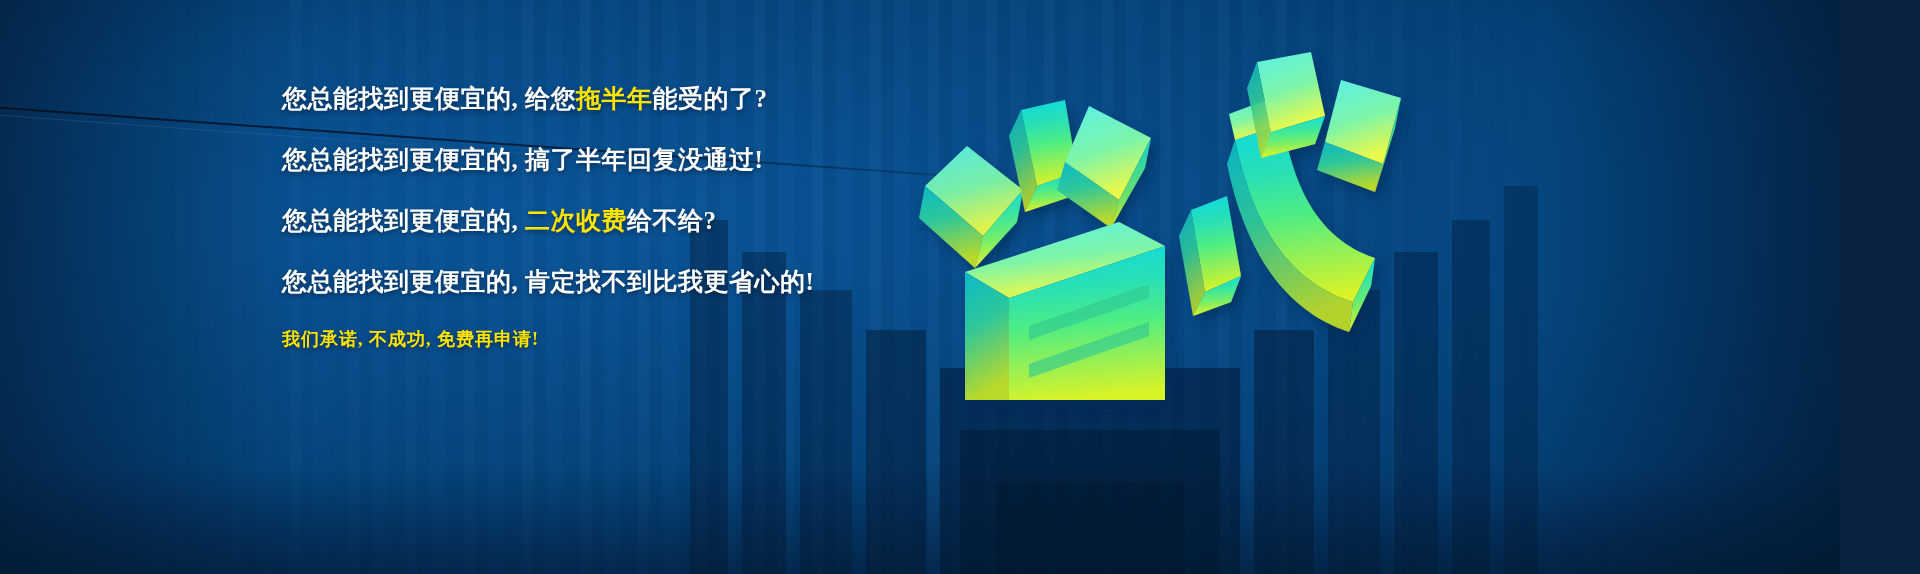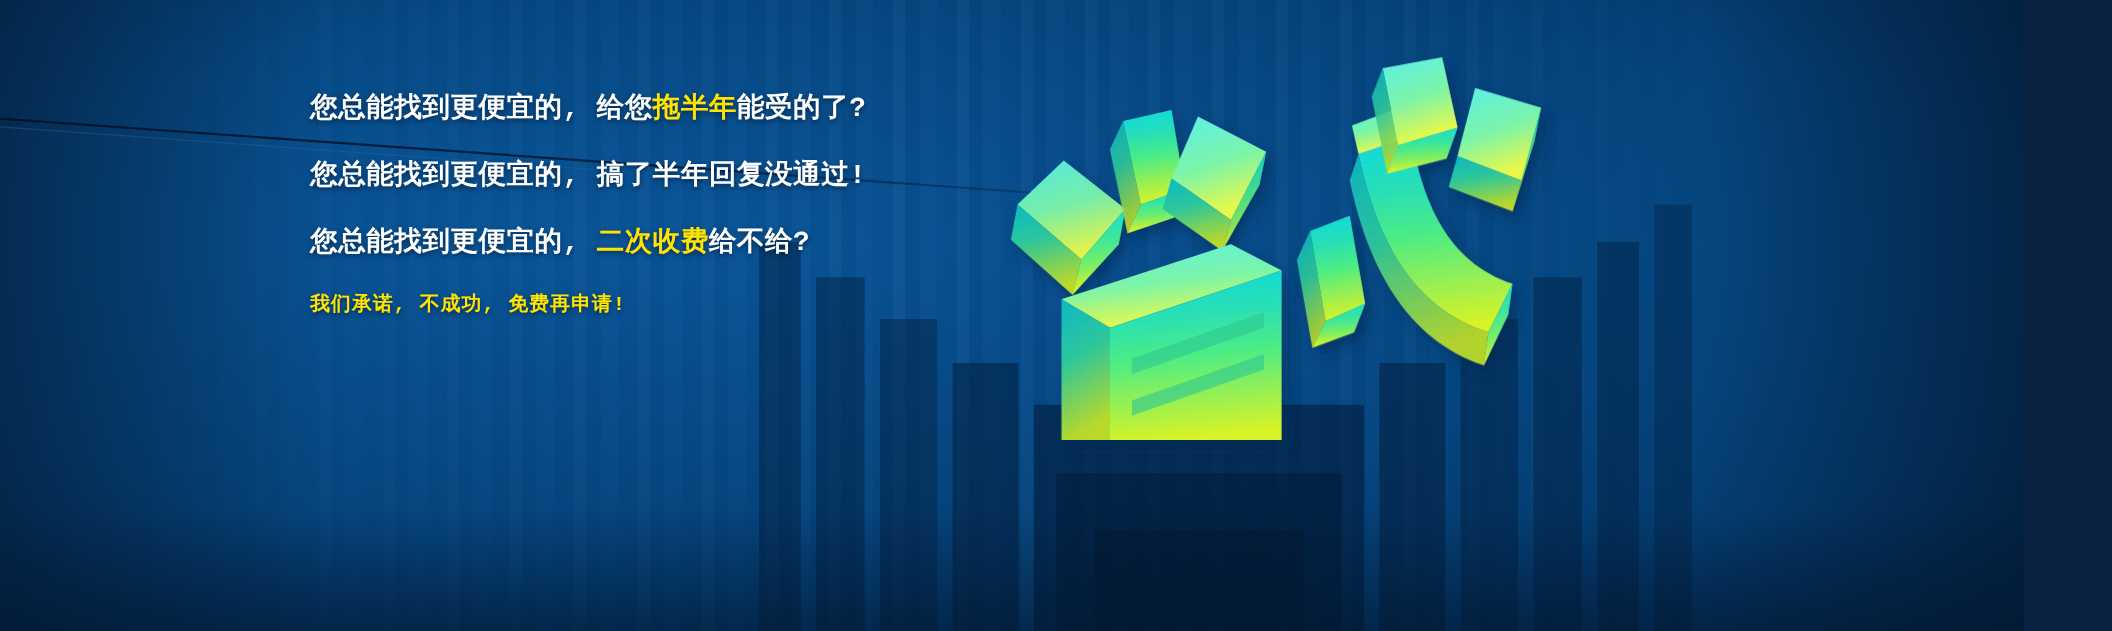--- a/index.html
+++ b/index.html
@@ -3,21 +3,21 @@
 <meta charset="utf-8">
 <style>
   * { margin:0; padding:0; box-sizing:border-box; }
   html,body { background:#0a2342; }
 
   #banner{
     position:relative;
     width:1840px;
     height:574px;
     overflow:hidden;
-    font-family:Liberation Mono, monospace;
+    font-family:Liberation Serif, serif;
     background:#15803d;
   }
 
   
   .bg-base{
     position:absolute; inset:0;
     background:
       radial-gradient(135% 105% at 30% 38%, #0a5699 0%, #064781 38%, #043a6d 64%, #022d57 86%, #02264a 100%);
   }
   .bg-vignette{
@@ -133,20 +133,23 @@
   <div class="copy">
     <div class="line">
       <span>您总能找到更便宜的, 给您</span><span class="hl">拖半年</span><span>能受的了?</span>
     </div>
     <div class="line">
       <span>您总能找到更便宜的, 搞了半年回复没通过!</span>
     </div>
     <div class="line">
       <span>您总能找到更便宜的, </span><span class="hl">二次收费</span><span>给不给?</span>
     </div>
+    <div class="line">
+      <span>您总能找到更便宜的, 肯定找不到比我更省心的!</span>
+    </div>
     <div class="line promise">我们承诺, 不成功, 免费再申请!</div>
   </div>
 
   <div class="logo">
     <svg viewBox="0 0 520 360" xmlns="http://www.w3.org/2000/svg">
       <defs>
         <linearGradient id="gFace" x1="0.25" y1="0" x2="0.35" y2="1">
           <stop offset="0%" stop-color="#0fd9dd"></stop>
           <stop offset="28%" stop-color="#2ae0b4"></stop>
           <stop offset="52%" stop-color="#4ded84"></stop>

